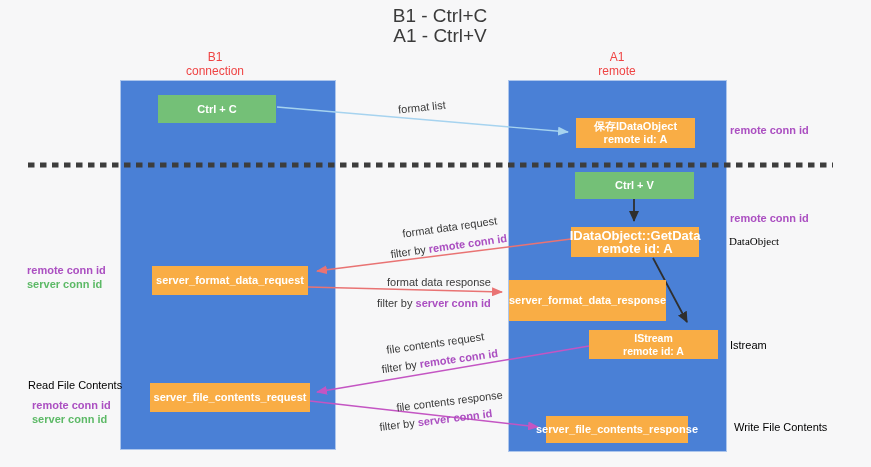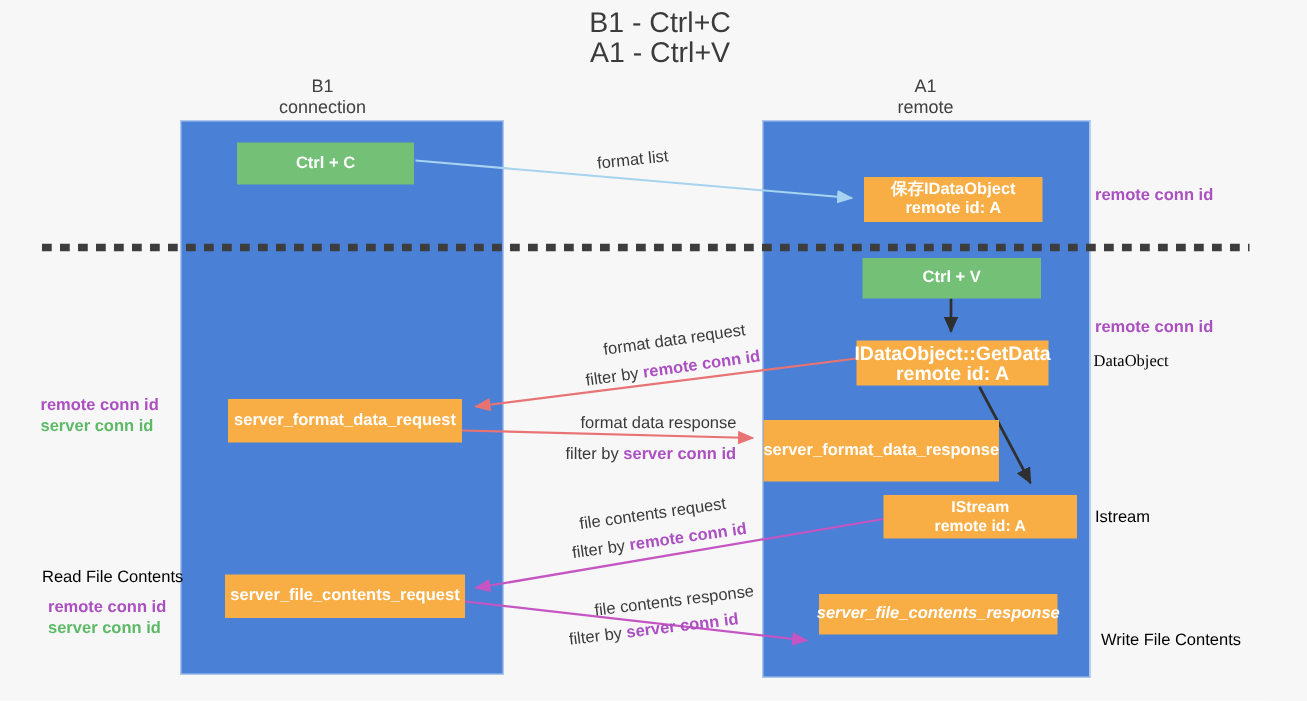--- a/index.html
+++ b/index.html
@@ -13,21 +13,21 @@
     background:var(--bg);
     overflow:hidden;
     font-family:"Liberation Sans","DejaVu Sans",sans-serif;
   }
   .title{
     position:absolute;left:325px;top:6px;width:230px;
     text-align:center;font-size:19px;line-height:20px;color:#3b3b3b;
   }
   .col-header{
     position:absolute;top:50px;width:140px;text-align:center;
-    font-size:12px;line-height:14px;color:#404040;
+    font-size:12px;line-height:14px;color:#ef4444;
   }
   .col-header.left{left:145px;}
   .col-header.right{left:547px;}
   .column{
     position:absolute;top:80px;height:370px;
     background:var(--blue);
     border:1px solid rgba(255,255,255,0.55);
     box-sizing:border-box;
   }
   .column.left{left:120px;width:216px;}
@@ -135,21 +135,21 @@
 
   <div class="node orange" style="left:589px;top:330px;width:129px;height:29px;font-size:10.5px;">
     <span>IStream</span>
     <span>remote id: A</span>
   </div>
 
   <div class="node orange" style="left:150px;top:383px;width:160px;height:29px;">
     <span>server_file_contents_request</span>
   </div>
 
-  <div class="node orange" style="left:546px;top:396px;width:159px;height:27px;font-style:italic;">
+  <div class="node orange" style="left:546px;top:416px;width:142px;height:27px;">
     <span>server_file_contents_response</span>
   </div>
 
   <div class="lbl rot6" style="left:398px;top:101px;">format list</div>
 
   <div class="lbl rot8" style="left:402px;top:221px;">format data request</div>
   <div class="lbl rot8" style="left:390px;top:240px;">
     <span>filter by </span><span class="purple">remote conn id</span>
   </div>
 

